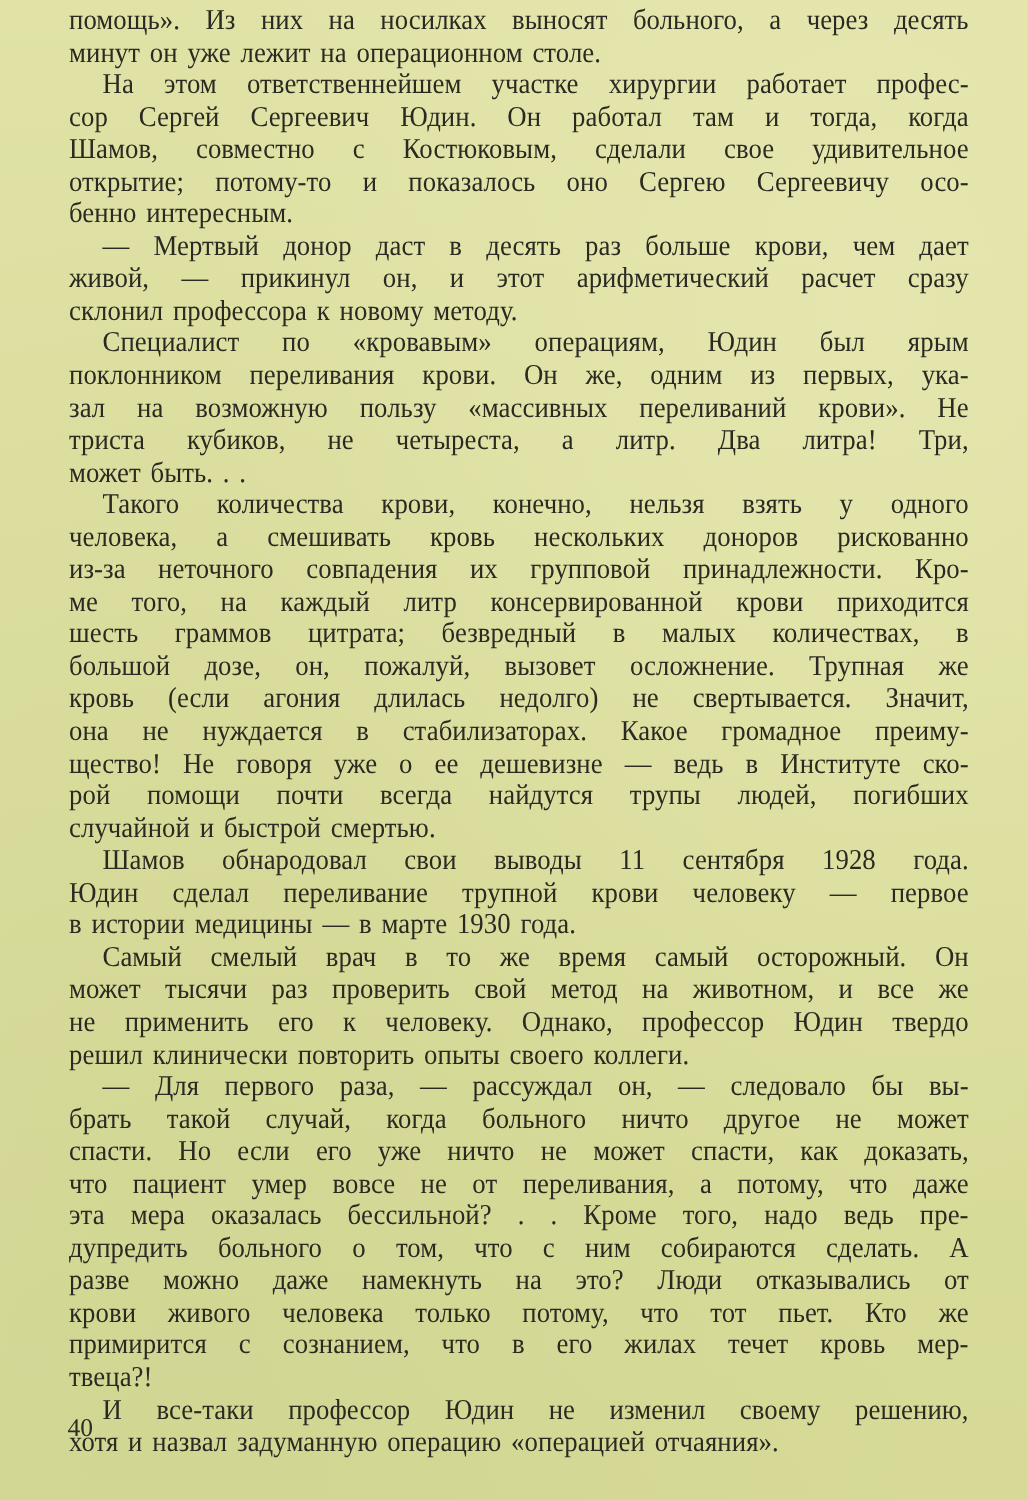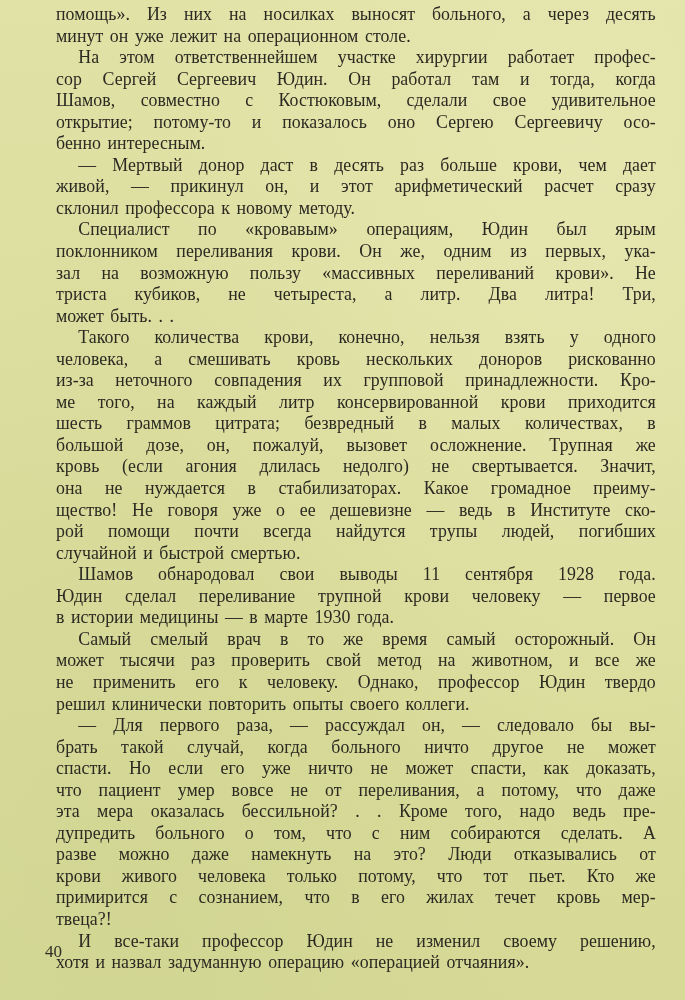--- a/index.html
+++ b/index.html
@@ -14,21 +14,21 @@
     background-image:
       radial-gradient(ellipse at 85% 20%, rgba(235,235,185,0.55), rgba(0,0,0,0) 55%),
       radial-gradient(ellipse at 20% 90%, rgba(200,205,140,0.35), rgba(0,0,0,0) 60%),
       linear-gradient(180deg, #e0e2a6 0%, #dadd9b 60%, #d6da96 100%);
     font-family: "Liberation Serif", "DejaVu Serif", serif;
     color: #2b2a22;
     position: relative;
   }
   .page {
     position: absolute;
-    left: 56px;
+    left: 46px;
     top: 3px;
     width: 600px;
   }
   .line {
     height: 21.55px;
     line-height: 21.55px;
     font-size: 19.2px;
     white-space: nowrap;
     display: flex;
     justify-content: space-between;

